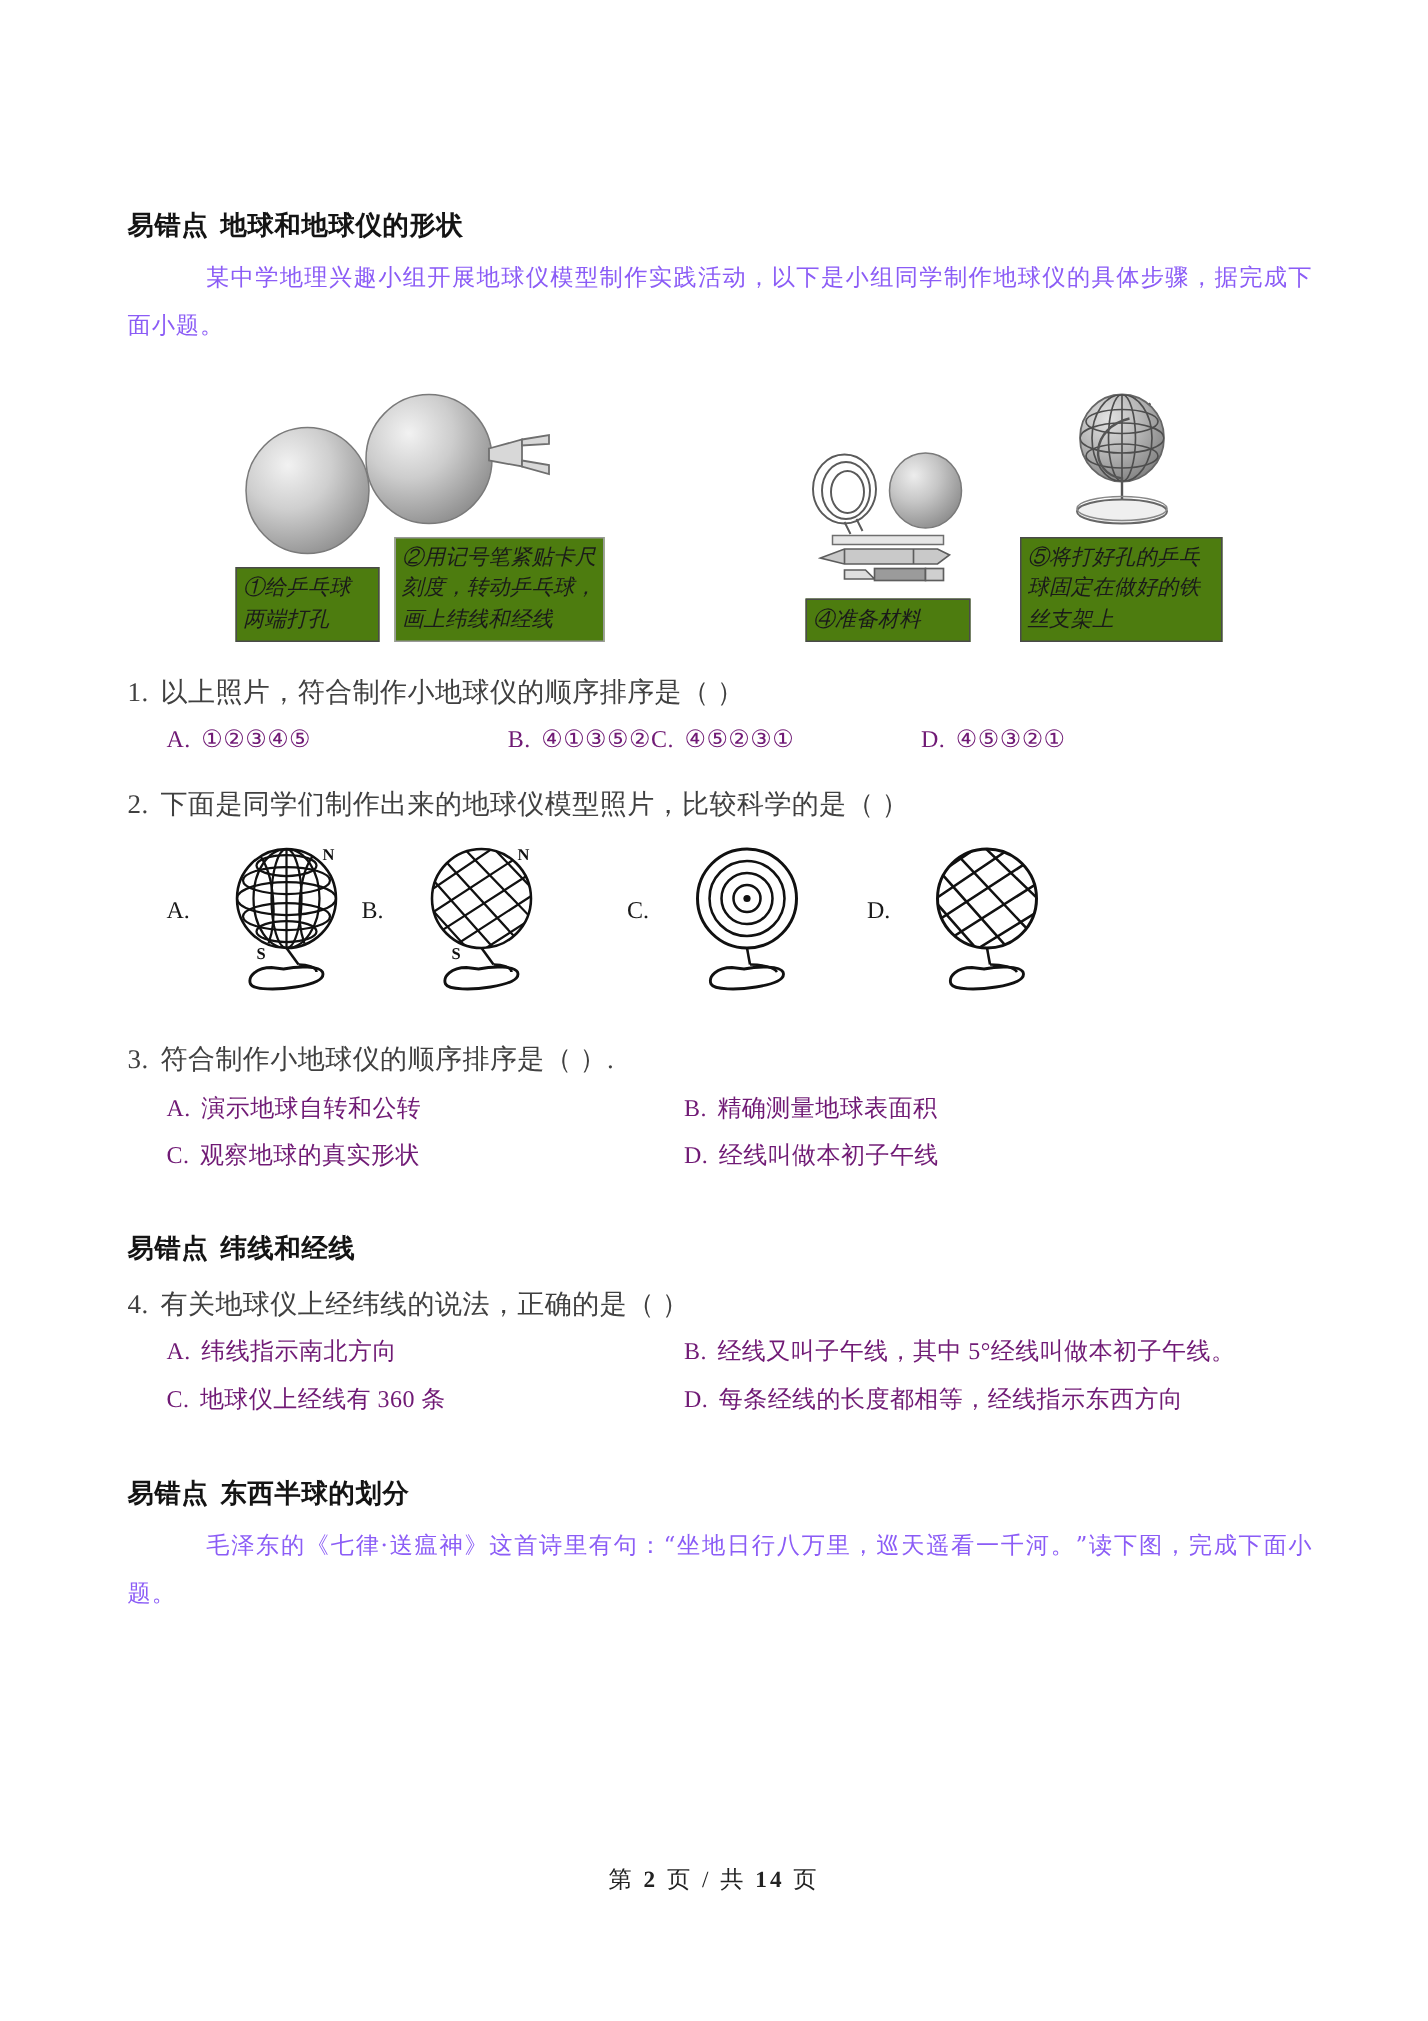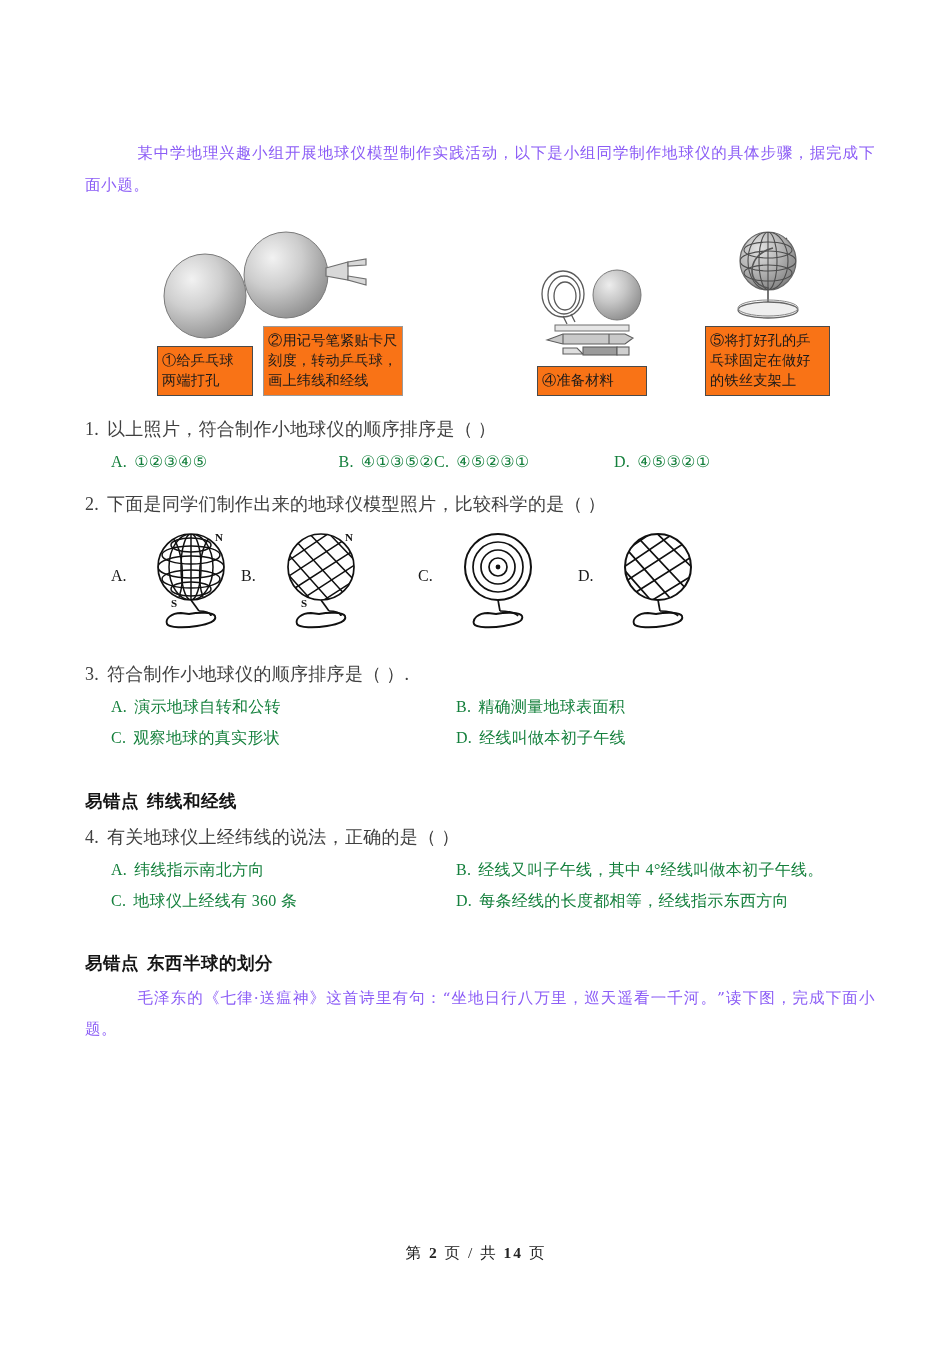--- a/index.html
+++ b/index.html
@@ -60,21 +60,21 @@
     letter-spacing: 0.3px;
     color: #404040;
   }
   .q-num { display: inline-block; min-width: 22px; }
   .opt-row {
     display: flex;
     font-size: 16px;
     line-height: 1.95;
     letter-spacing: 0.3px;
     padding-left: 26px;
-    color: #15803d;
+    color: #701a75;
   }
   .opt { white-space: nowrap; }
   .opt .lbl { margin-right: 7px; }
 
   
   .opt-row-q1 { padding-left: 26px; }
   .opt-row-q1 .opt:nth-child(1) { width: 148px; }
   .opt-row-q1 .opt:nth-child(2) { width: 175px; text-align: right; }
   .opt-row-q1 .opt:nth-child(3) { width: 180px; }
 
@@ -93,27 +93,28 @@
     bottom: 0;
   }
   .step-art {
     position: absolute;
     bottom: 100%;
     left: 50%;
     transform: translateX(-50%);
   }
   .step-box {
     border: 1.6px solid #4a4a4a;
-    background: #f97316;
+    background: #4d7c0f;
     font-size: 14.2px;
     line-height: 1.42;
     letter-spacing: 0.2px;
     padding: 3px 4px 4px 4px;
     box-sizing: border-box;
     color: #1a1a1a;
+    font-style: italic;
   }
   .step-box.light { border-color: #9a9a9a; border-width: 1.3px; }
 
   
   .globe-row {
     position: relative;
     height: 104px;
     margin: 8px 0 4px 0;
   }
   .globe-item { position: absolute; top: 0; }
@@ -142,20 +143,23 @@
   .spacer-lg { height: 34px; }
   .spacer-md { height: 20px; }
   .spacer-sm { height: 10px; }
 </style>
 </head>
 <body>
 
 <div class="page">
   <div class="content">
 
+    <div class="section-heading">
+      <span>易错点</span><span class="hd-gap"></span><span>地球和地球仪的形状</span>
+    </div>
 
     <p class="intro"><span class="indent"></span><span>某中学地理兴趣小组开展地球仪模型制作实践活动，以下是小组同学制作地球仪的具体步骤，据完成下面小题。</span></p>
 
     <div class="steps">
 
       <div class="step" style="left:72px; width:96px;">
         <div class="step-art">
           <svg width="92" height="92" viewBox="0 0 92 92">
             <defs>
               <radialGradient id="ballg1" cx="34%" cy="30%" r="78%">
@@ -229,21 +233,21 @@
               <rect x="50" y="79" width="34" height="8" fill="#9b9b9b"></rect>
               <rect x="84" y="79" width="12" height="8" fill="#cfcfcf"></rect>
             </g>
           </svg>
         </div>
         <div class="step-box" style="white-space:nowrap;">
           <span>④准备材料</span>
         </div>
       </div>
 
-      <div class="step" style="left:620px; width:125px;">
+      <div class="step" style="left:595px; width:135px;">
         <div class="step-art">
           <svg width="110" height="94" viewBox="0 0 110 94">
             <defs>
               <radialGradient id="ballg5" cx="34%" cy="28%" r="80%">
                 <stop offset="0%" stop-color="#e2e2e2"></stop>
                 <stop offset="50%" stop-color="#b5b5b5"></stop>
                 <stop offset="100%" stop-color="#7f7f7f"></stop>
               </radialGradient>
               <clipPath id="clip5">
                   <ellipse cx="55" cy="33" rx="28" ry="29"></ellipse>
@@ -392,21 +396,21 @@
     <div class="spacer-lg"></div>
     <div class="section-heading">
       <span>易错点</span><span class="hd-gap"></span><span>纬线和经线</span>
     </div>
 
     <p class="q-stem">
       <span class="q-num">4.</span><span>有关地球仪上经纬线的说法，正确的是（  ）</span>
     </p>
     <div class="opt-row opt-2col">
       <span class="opt"><span class="lbl">A.</span><span>纬线指示南北方向</span></span>
-      <span class="opt"><span class="lbl">B.</span><span>经线又叫子午线，其中 4°经线叫做本初子午线。</span></span>
+      <span class="opt"><span class="lbl">B.</span><span>经线又叫子午线，其中 5°经线叫做本初子午线。</span></span>
     </div>
     <div class="opt-row opt-2col">
       <span class="opt"><span class="lbl">C.</span><span>地球仪上经线有 360 条</span></span>
       <span class="opt"><span class="lbl">D.</span><span>每条经线的长度都相等，经线指示东西方向</span></span>
     </div>
 
     <div class="spacer-lg"></div>
     <div class="section-heading">
       <span>易错点</span><span class="hd-gap"></span><span>东西半球的划分</span>
     </div>

